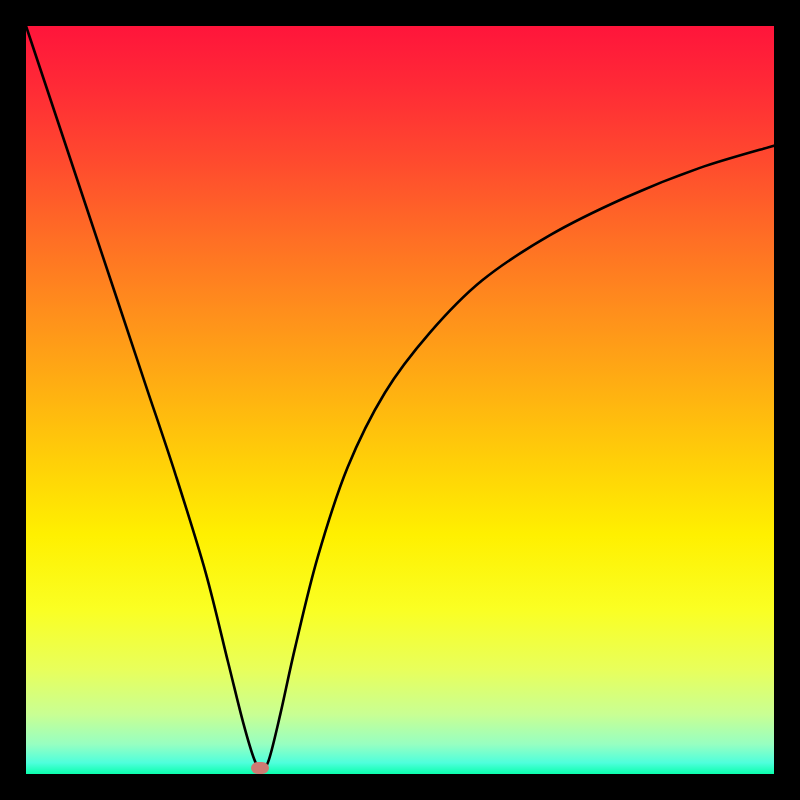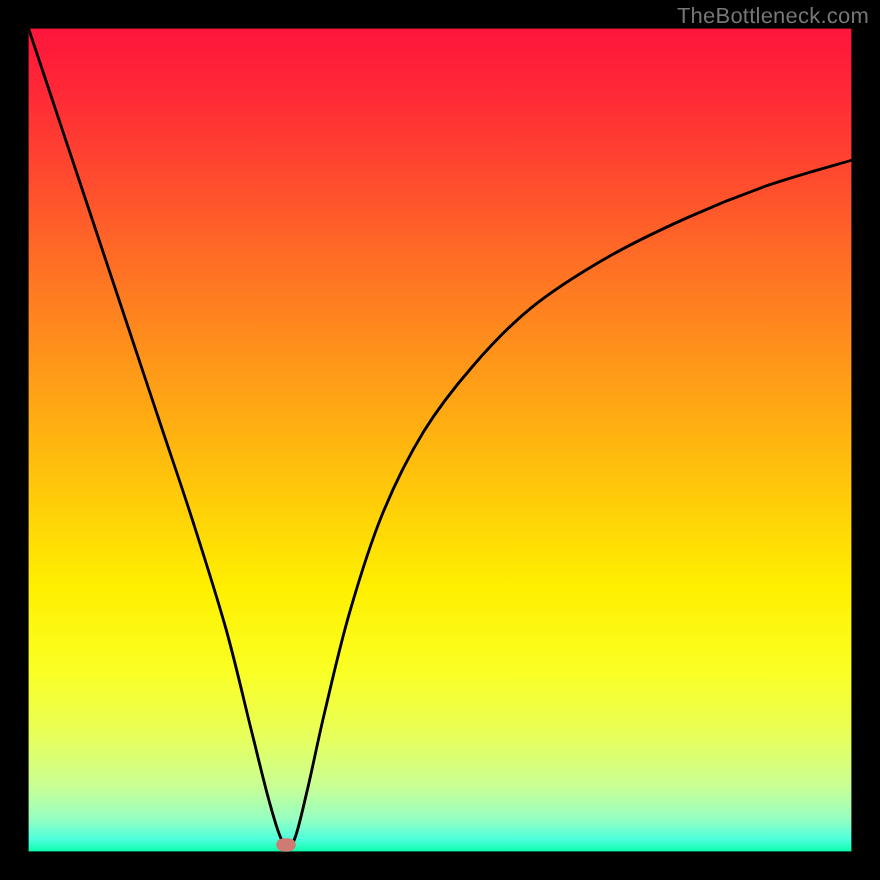--- a/index.html
+++ b/index.html
@@ -64,14 +64,13 @@
 <div class="outer">
   <div class="plot">
 
     <svg class="curve" viewBox="0 0 748 748" preserveAspectRatio="none">
       <path id="curve-path" fill="none" stroke="#000000" stroke-width="2.6" stroke-linecap="round" stroke-linejoin="round" d="M 0 0 C 4.986666666666667 14.959999999999999, 19.946666666666665 59.83999999999999, 29.92 89.75999999999999 C 39.89333333333334 119.67999999999999, 49.866666666666674 149.6, 59.84 179.51999999999998 C 69.81333333333333 209.43999999999997, 79.78666666666666 239.35999999999999, 89.75999999999999 269.28 C 99.73333333333332 299.2, 109.70666666666668 329.11999999999995, 119.68 359.03999999999996 C 129.65333333333334 388.96, 139.62666666666667 417.6333333333333, 149.6 448.8 C 159.57333333333332 479.9666666666667, 170.79333333333332 514.8733333333333, 179.51999999999998 546.04 C 188.24666666666664 577.2066666666666, 195.7266666666667 610.8666666666666, 201.96 635.8 C 208.19333333333333 660.7333333333333, 212.55666666666667 679.4333333333333, 216.92 695.64 C 221.2833333333333 711.8466666666667, 225.0233333333333 724.9366666666666, 228.14 733.04 C 231.25666666666666 741.1433333333333, 233.12666666666667 744.26, 235.62 744.26 C 238.11333333333334 744.26, 239.98333333333332 742.39, 243.1 733.04 C 246.21666666666667 723.6899999999999, 249.9566666666667 706.8599999999999, 254.32000000000002 688.16 C 258.68333333333334 669.46, 263.0466666666666 647.02, 269.28 620.84 C 275.5133333333333 594.6600000000001, 282.99333333333334 561, 291.72 531.08 C 300.4466666666667 501.16, 310.42 468.74666666666667, 321.64 441.32 C 332.85999999999996 413.8933333333333, 345.3266666666666 388.96, 359.03999999999996 366.52 C 372.75333333333333 344.08, 387.71333333333337 325.38, 403.92 306.68 C 420.12666666666667 287.98, 436.3333333333333 270.52666666666664, 456.28 254.32 C 476.22666666666663 238.11333333333334, 499.91333333333336 223.1533333333334, 523.6 209.44000000000005 C 547.2866666666666 195.72666666666672, 573.4666666666667 183.25999999999996, 598.4 172.03999999999996 C 623.3333333333333 160.81999999999996, 648.2666666666667 150.84666666666666, 673.2 142.12 C 698.1333333333334 133.39333333333335, 735.5333333333333 123.42000000000006, 748 119.68000000000006"></path>
     </svg>
 
     <div class="dot" id="min-dot" style="left: 234.124px; top: 742.016px; background: rgb(207, 122, 115);"></div>
 
   </div>
-  <div class="watermark">TheBottleneck.com</div>
 </div>
 
 </body></html>

